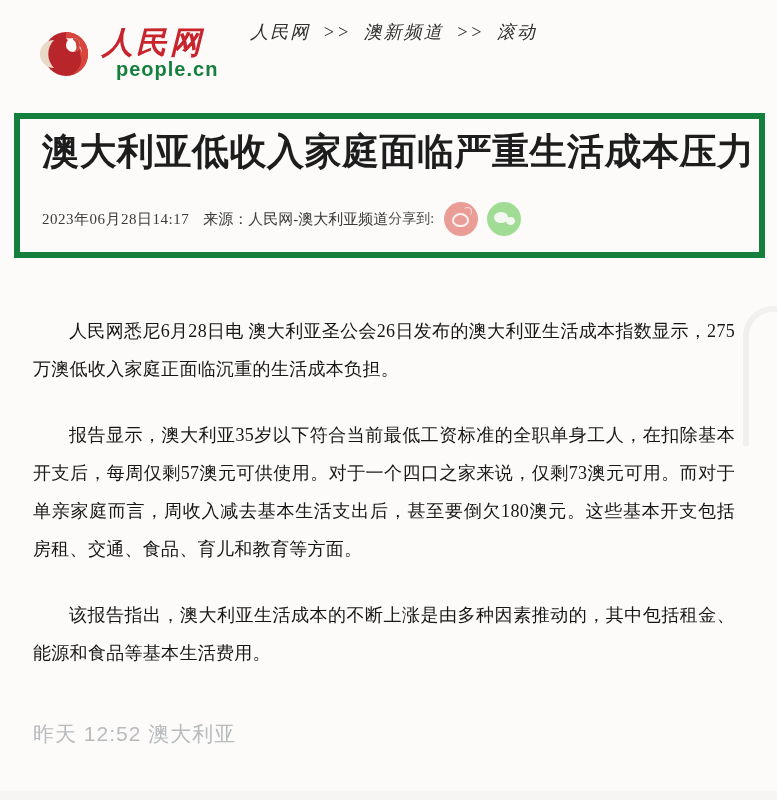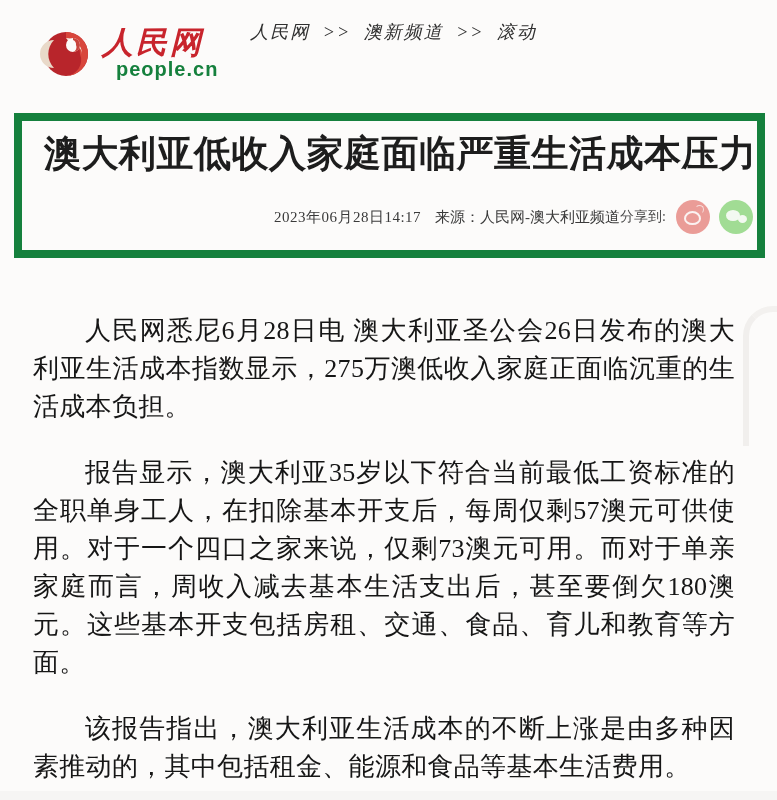--- a/index.html
+++ b/index.html
@@ -55,39 +55,39 @@
   }
   .breadcrumb .crumb { cursor: pointer; }
   .breadcrumb .sep { margin: 0 6px; color: #2f2f2f; }
 
   
   .headline-box {
     position: relative;
     margin: 32px 7px 0 14px;
     width: 751px;
     height: 145px;
-    border: 8px solid #15803d;
+    border: 6px solid #15803d;
     overflow: hidden;
   }
   .headline {
     margin: 8px 0 0 22px;
     font-size: 37px;
     font-weight: 700;
     color: #1d1d1d;
     letter-spacing: 0.5px;
     white-space: nowrap;
   }
   .meta-row {
     position: absolute;
     left: 22px;
     right: 4px;
     bottom: 16px;
     display: flex;
     align-items: center;
-    justify-content: flex-end;
+    justify-content: flex-start;
     font-size: 15px;
     color: #3a3a3a;
   }
   .meta-left { display: flex; align-items: baseline; }
   .meta-datetime { letter-spacing: 0.5px; }
   .meta-source-label { margin-left: 14px; }
   .meta-source { }
   .share-area { display: flex; align-items: center; }
   .share-label { font-size: 14px; color: #4a4a4a; margin-right: 10px; }
   .share-icon {
@@ -135,21 +135,21 @@
     background: #edf9ea;
     border-radius: 50%;
   }
 
   
   .article-body {
     margin-top: 54px;
     padding: 0 42px 0 33px;
   }
   .article-body p {
-    font-size: 26px;
+    font-size: 18px;
     line-height: 38px;
     color: #161616;
     text-indent: 2em;
     text-align: justify;
     letter-spacing: 0.3px;
     margin-bottom: 28px;
   }
 
   
   .post-comment {

